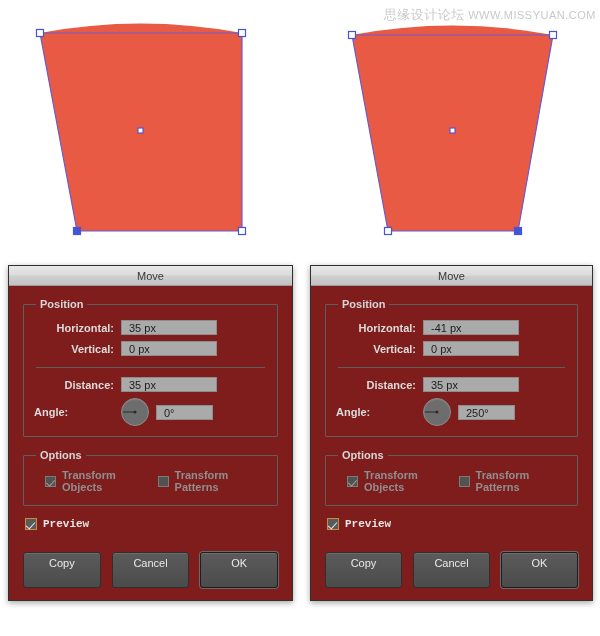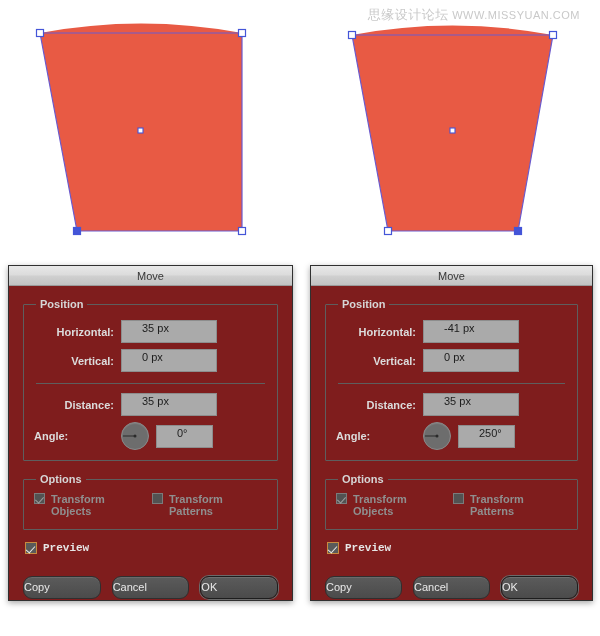--- a/index.html
+++ b/index.html
@@ -7,21 +7,21 @@
     width:600px;height:636px;
     background:#ffffff;
     font-family:"Liberation Sans","DejaVu Sans",sans-serif;
     overflow:hidden;
     position:relative;
   }
   .canvas{
     position:absolute;left:0;top:0;width:600px;height:250px;background:#ffffff;
   }
   .watermark{
-    position:absolute;right:20px;top:6px;
+    position:absolute;right:4px;top:6px;
     font-size:11px;letter-spacing:.5px;color:#c9c9c9;
     white-space:nowrap;user-select:none;
   }
   .watermark .cn{font-size:13px;}
   .shape-wrap{position:absolute;left:0;top:0;width:600px;height:250px;}
   .shape-svg{position:absolute;left:0;top:0;}
 
   
   .dialog{
     position:absolute;
@@ -52,23 +52,23 @@
     font-size:11px;color:#d6d6d6;padding:0 4px;margin-left:2px;font-weight:bold;
   }
   .row{display:flex;align-items:center;margin:6px 0;}
   .row .lbl{
     width:80px;text-align:right;font-size:11px;color:#dcdcdc;
     padding-right:7px;font-weight:bold;
   }
   .field{
     background:#aaaaaa;
     border:1px solid #8d8d8d;
-    height:23px;line-height:15px;
+    height:15px;line-height:15px;
     font-size:11px;color:#1c1c1c;
-    padding:0 20px;box-sizing:border-box;
+    padding:0 7px;box-sizing:border-box;
   }
   .field.w1{width:96px;}
   .field.w2{width:57px;}
   .sep{height:1px;background:#5e5e5e;margin:11px 2px 9px 2px;}
 
   .dial{
     width:26px;height:26px;border-radius:50%;
     background:#6d6d6d;border:1px solid #8a8a8a;
     position:relative;margin-right:7px;
     box-shadow:inset 0 1px 1px rgba(255,255,255,.12);
@@ -78,21 +78,21 @@
     background:#2a2a2a;transform:translateY(-50%);
   }
   .dial .hub{
     position:absolute;top:50%;left:50%;width:3px;height:3px;
     background:#2a2a2a;border-radius:50%;transform:translate(-50%,-50%);
   }
   .angle-row{display:flex;align-items:center;margin-top:4px;}
   .angle-row .lbl{width:80px;text-align:left;padding-right:7px;font-size:11px;color:#dcdcdc;font-weight:bold;}
 
   
-  .opt-row{display:flex;gap:6px;margin:4px 0 2px 0;}
+  .opt-row{display:flex;align-items:center;gap:6px;margin:4px 0 2px 11px;}
   .chk{
     width:11px;height:11px;box-sizing:border-box;
     border:1px solid #7b7b7b;background:#525252;
     position:relative;flex:none;
   }
   .chk.disabled-checked::after{
     content:"";position:absolute;left:2px;top:1px;width:4px;height:7px;
     border:solid #9d9d9d;border-width:0 1.6px 1.6px 0;transform:rotate(42deg);
   }
   .opt-label{font-size:11px;color:#8f8f8f;margin-right:14px;font-weight:bold;}
@@ -103,24 +103,24 @@
     border:1px solid #c98a3f;background:#5a5a5a;position:relative;flex:none;
   }
   .chk-preview::after{
     content:"";position:absolute;left:2px;top:1px;width:4px;height:8px;
     border:solid #e8e8e8;border-width:0 1.7px 1.7px 0;transform:rotate(42deg);
   }
   .preview-label{font-size:11px;color:#e6e6e6;font-weight:bold;}
 
   .btn-row{display:flex;gap:11px;margin-top:22px;}
   .btn{
-    flex:1;height:23px;line-height:21px;text-align:left;
+    flex:1;height:36px;line-height:21px;text-align:center;
     font-size:11px;color:#e9e9e9;
     background:linear-gradient(to bottom,#5b5b5b,#4b4b4b);
-    border:1px solid #2f2f2f;border-radius:9px;
+    border:1px solid #2f2f2f;border-radius:3px;
     box-shadow:inset 0 1px 0 rgba(255,255,255,.10);
     box-sizing:border-box;cursor:default;
   }
   .btn.primary{border:1px solid #1d1d1d;box-shadow:inset 0 1px 0 rgba(255,255,255,.12),0 0 0 1px #6a6a6a;}
 </style>
 </head>
 <body>
 
 <div class="canvas">
 

